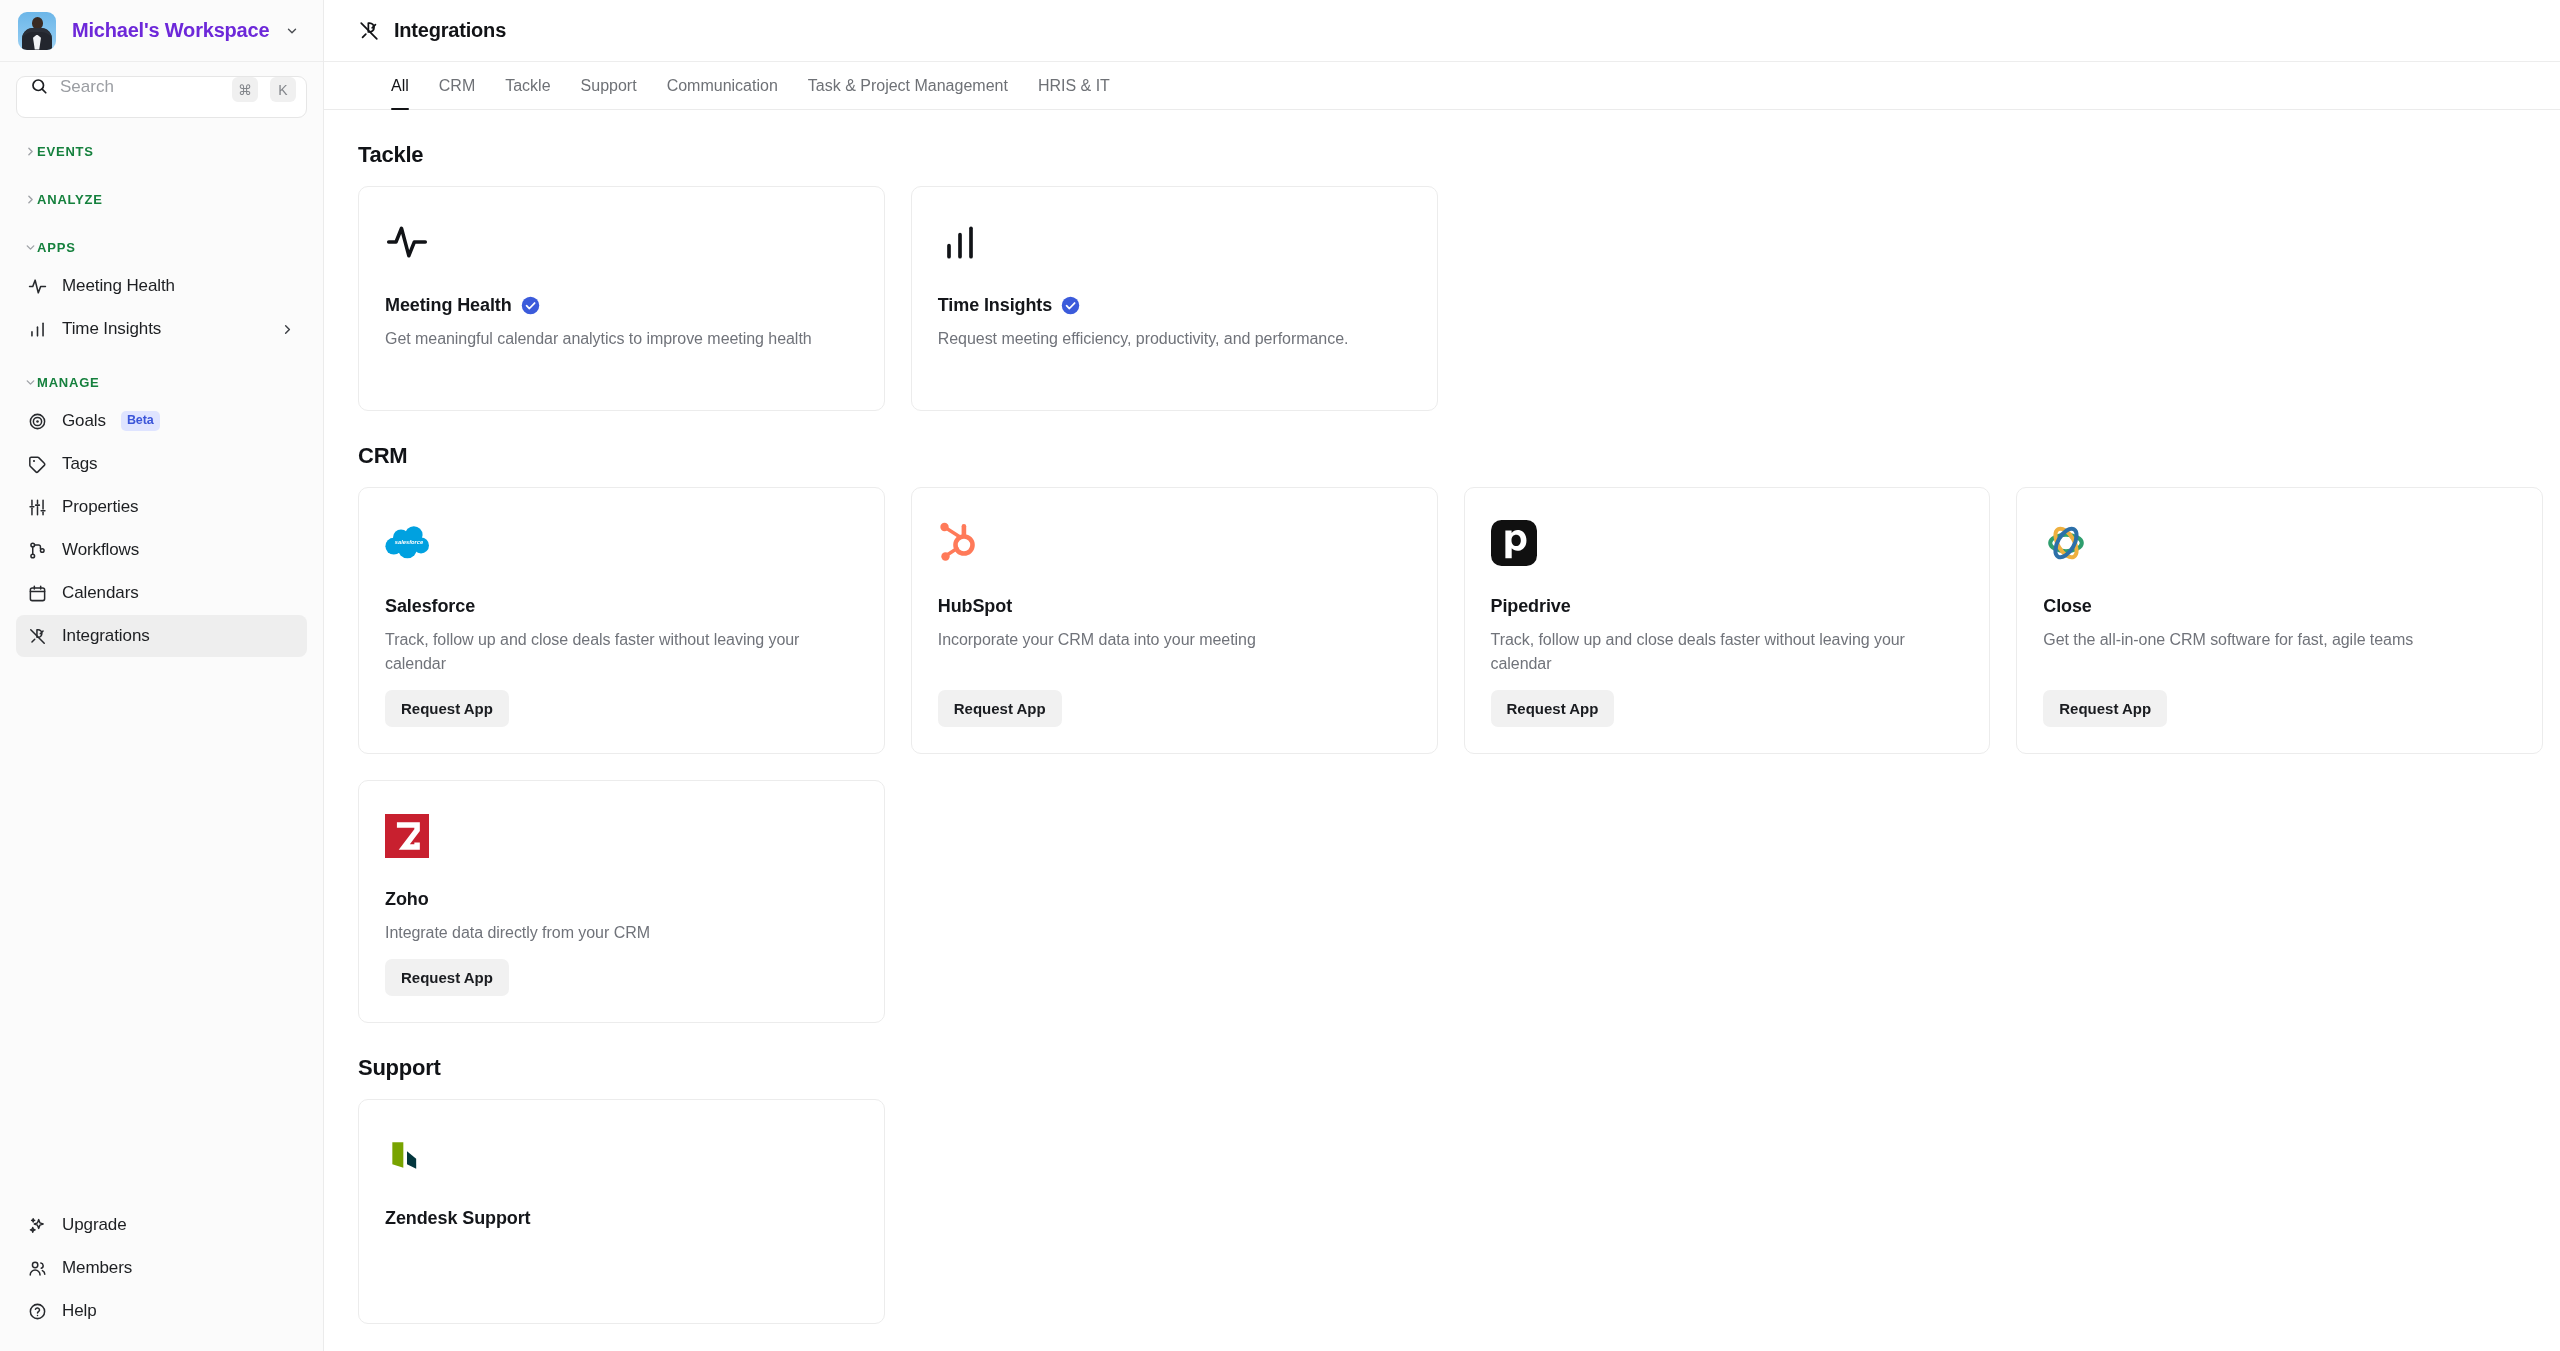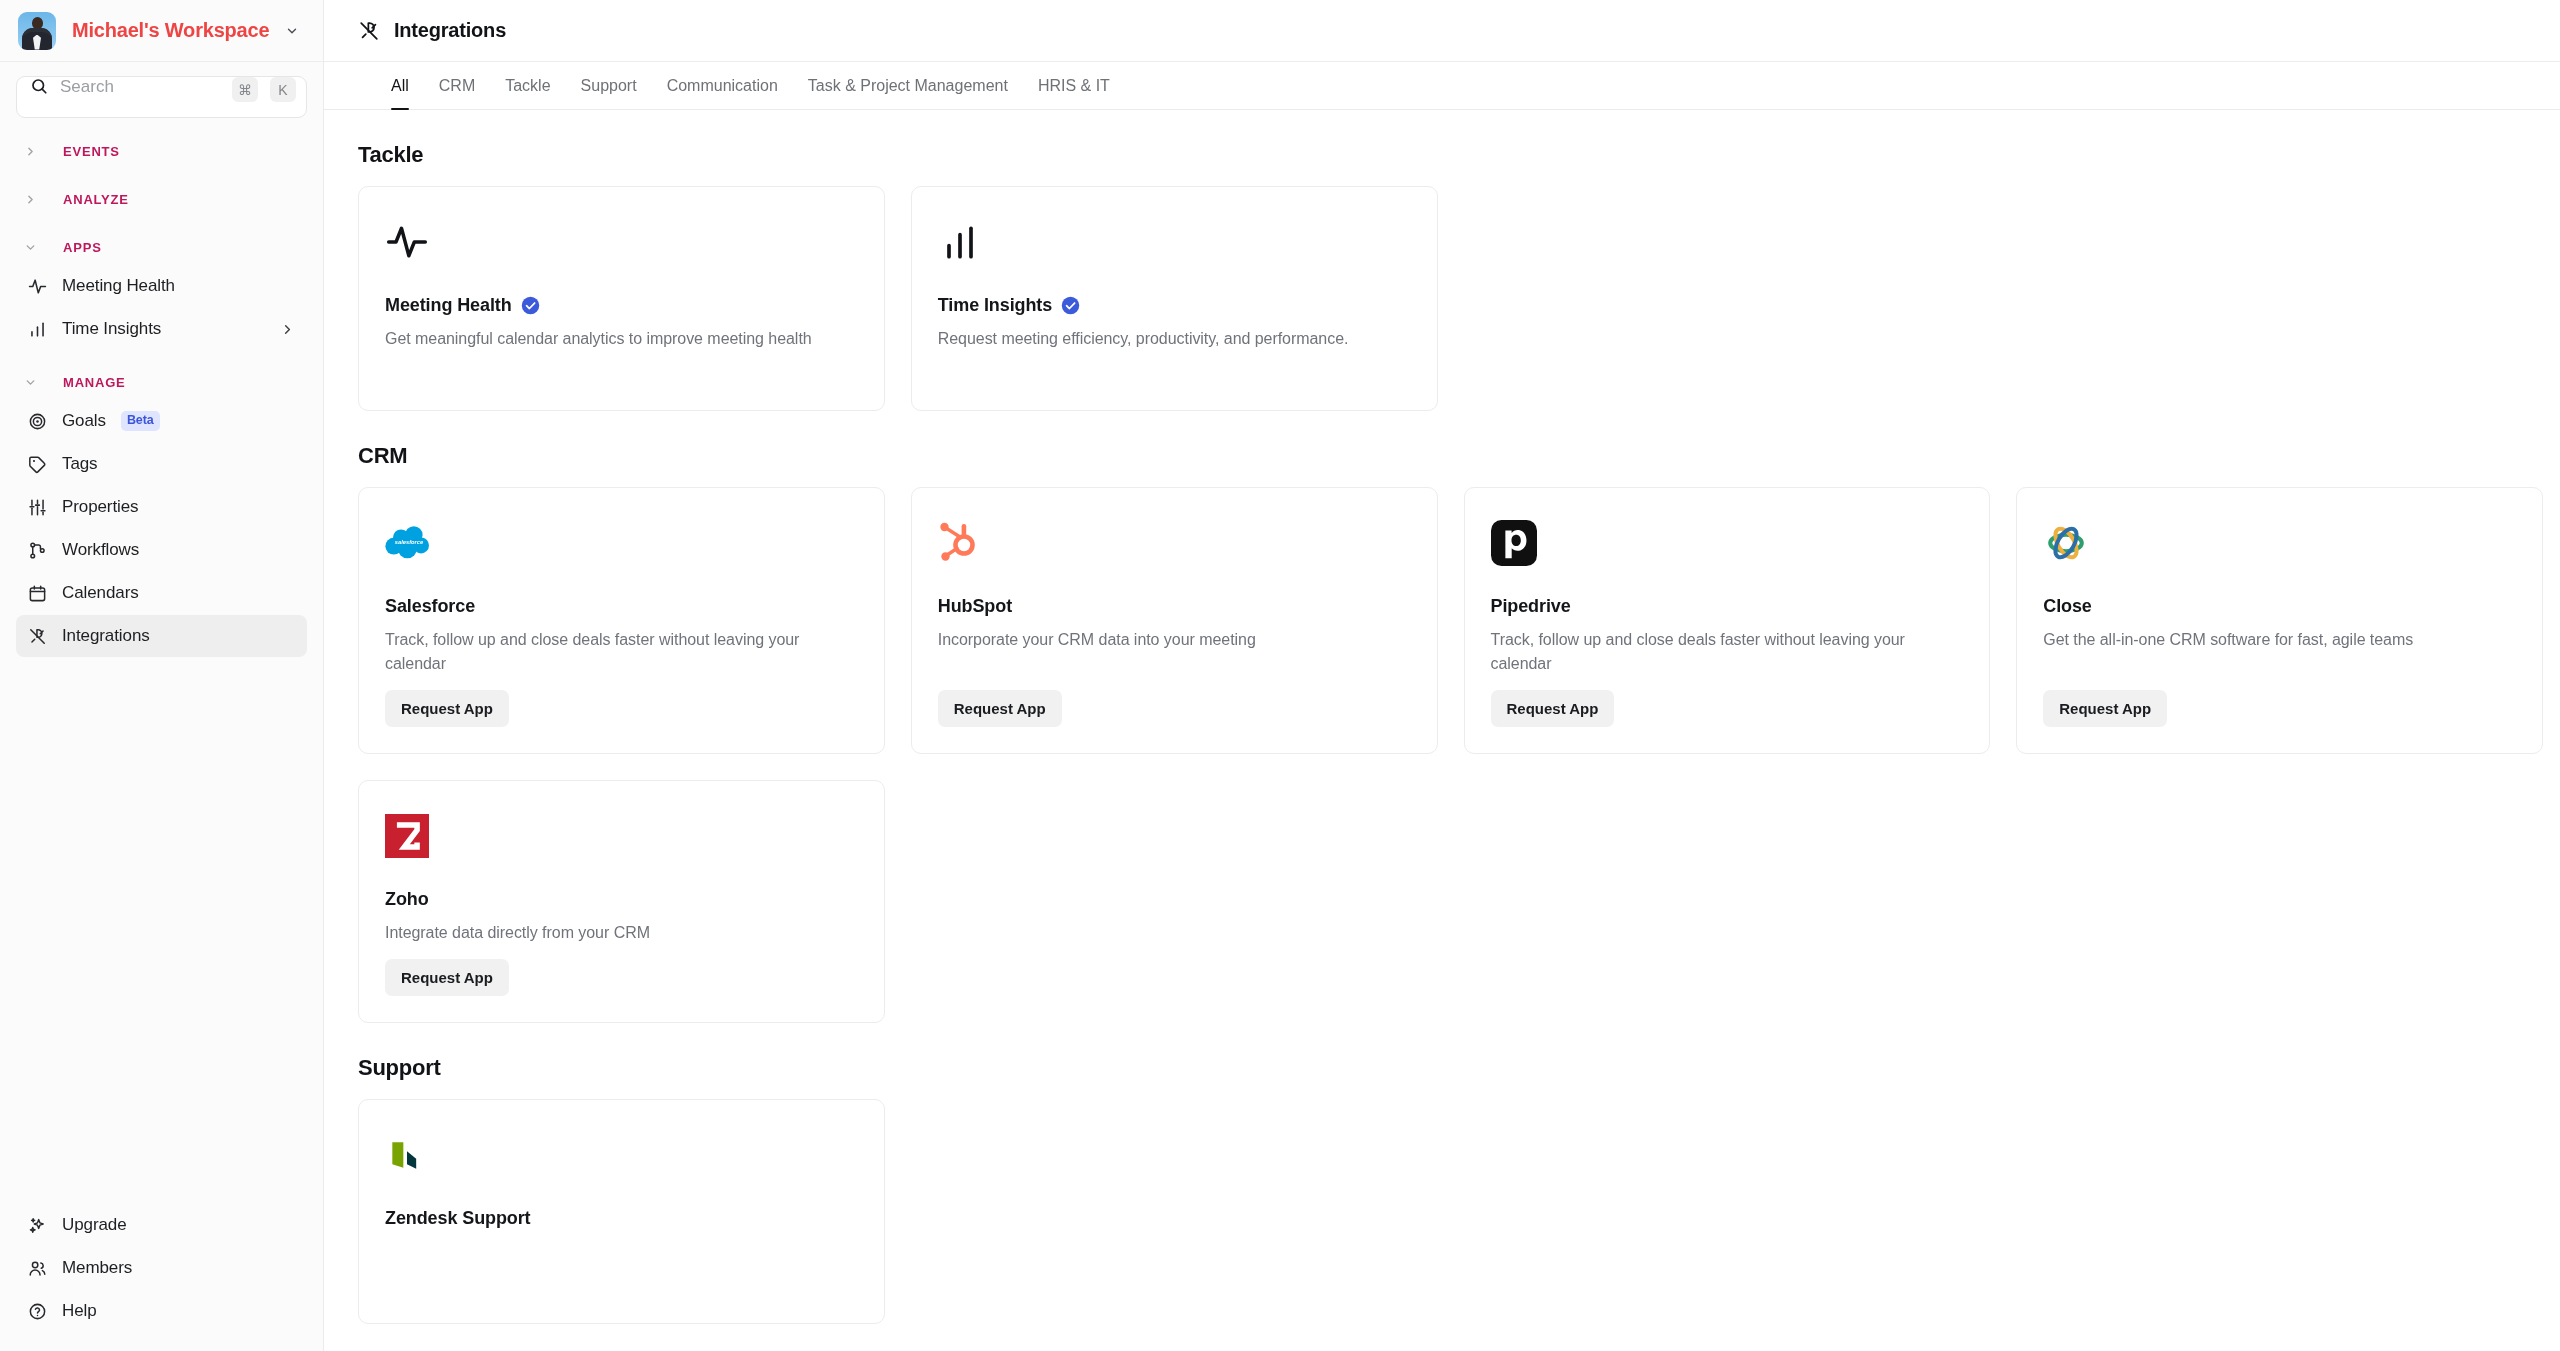--- a/index.html
+++ b/index.html
@@ -42,21 +42,21 @@
     border-radius: 11px 11px 0 0;
     background: #23262e;
     box-shadow: inset 0 6px 0 -2px #2b2f38;
   }
   .avatar .shirt {
     position: absolute; left: 50%; bottom: 0; margin-left: -4px;
     width: 8px; height: 15px; background: #f0f2f5; z-index: 2;
     clip-path: polygon(50% 0,100% 22%,78% 100%,22% 100%,0 22%);
   }
   .ws-name {
-    font-size: 20px; font-weight: 700; color: #ef4444;
+    font-size: 20px; font-weight: 700; color: #6d28d9;
     letter-spacing: -0.2px; white-space: nowrap;
   }
   .chev-sm { width: 14px; height: 14px; flex: 0 0 14px; color: #4a4d52; }
 
   .search-wrap { padding: 14px 16px 10px 16px; }
   .search-box {
     display: flex; align-items: flex-start; gap: 12px;
     height: 42px; padding: 0 10px 0 13px;
     background: #fff; border: 1px solid #e6e6e6; border-radius: 9px;
     cursor: text;
@@ -69,24 +69,24 @@
     min-width: 26px; height: 25px; padding: 0 6px;
     display: flex; align-items: center; justify-content: center;
     background: #f0f0f0; border-radius: 6px;
     font-size: 14px; color: #83868b;
   }
   .icon { display: inline-flex; align-items: center; justify-content: center; }
   .icon svg { display: block; }
 
   .nav { flex: 1 1 auto; padding: 6px 0 0 0; overflow: hidden; }
   .group-head {
-    display: flex; align-items: center; gap: 26px;
+    display: flex; align-items: center; gap: 0;
     height: 34px; margin: 0 16px; padding: 0 8px;
     font-size: 13px; font-weight: 600; letter-spacing: 0.8px;
-    color: #be185d; text-transform: uppercase; cursor: pointer;
+    color: #15803d; text-transform: uppercase; cursor: pointer;
     border-radius: 7px;
   }
   .group-head .tw { width: 13px; height: 13px; flex: 0 0 13px; color: #a0a3a8; }
   .group-gap { height: 14px; }
 
   .nav-item {
     display: flex; align-items: center; gap: 15px;
     height: 42px; margin: 1px 16px; padding: 0 12px;
     border-radius: 8px; cursor: pointer;
     font-size: 17px; color: #1d1f22; letter-spacing: -0.1px;

